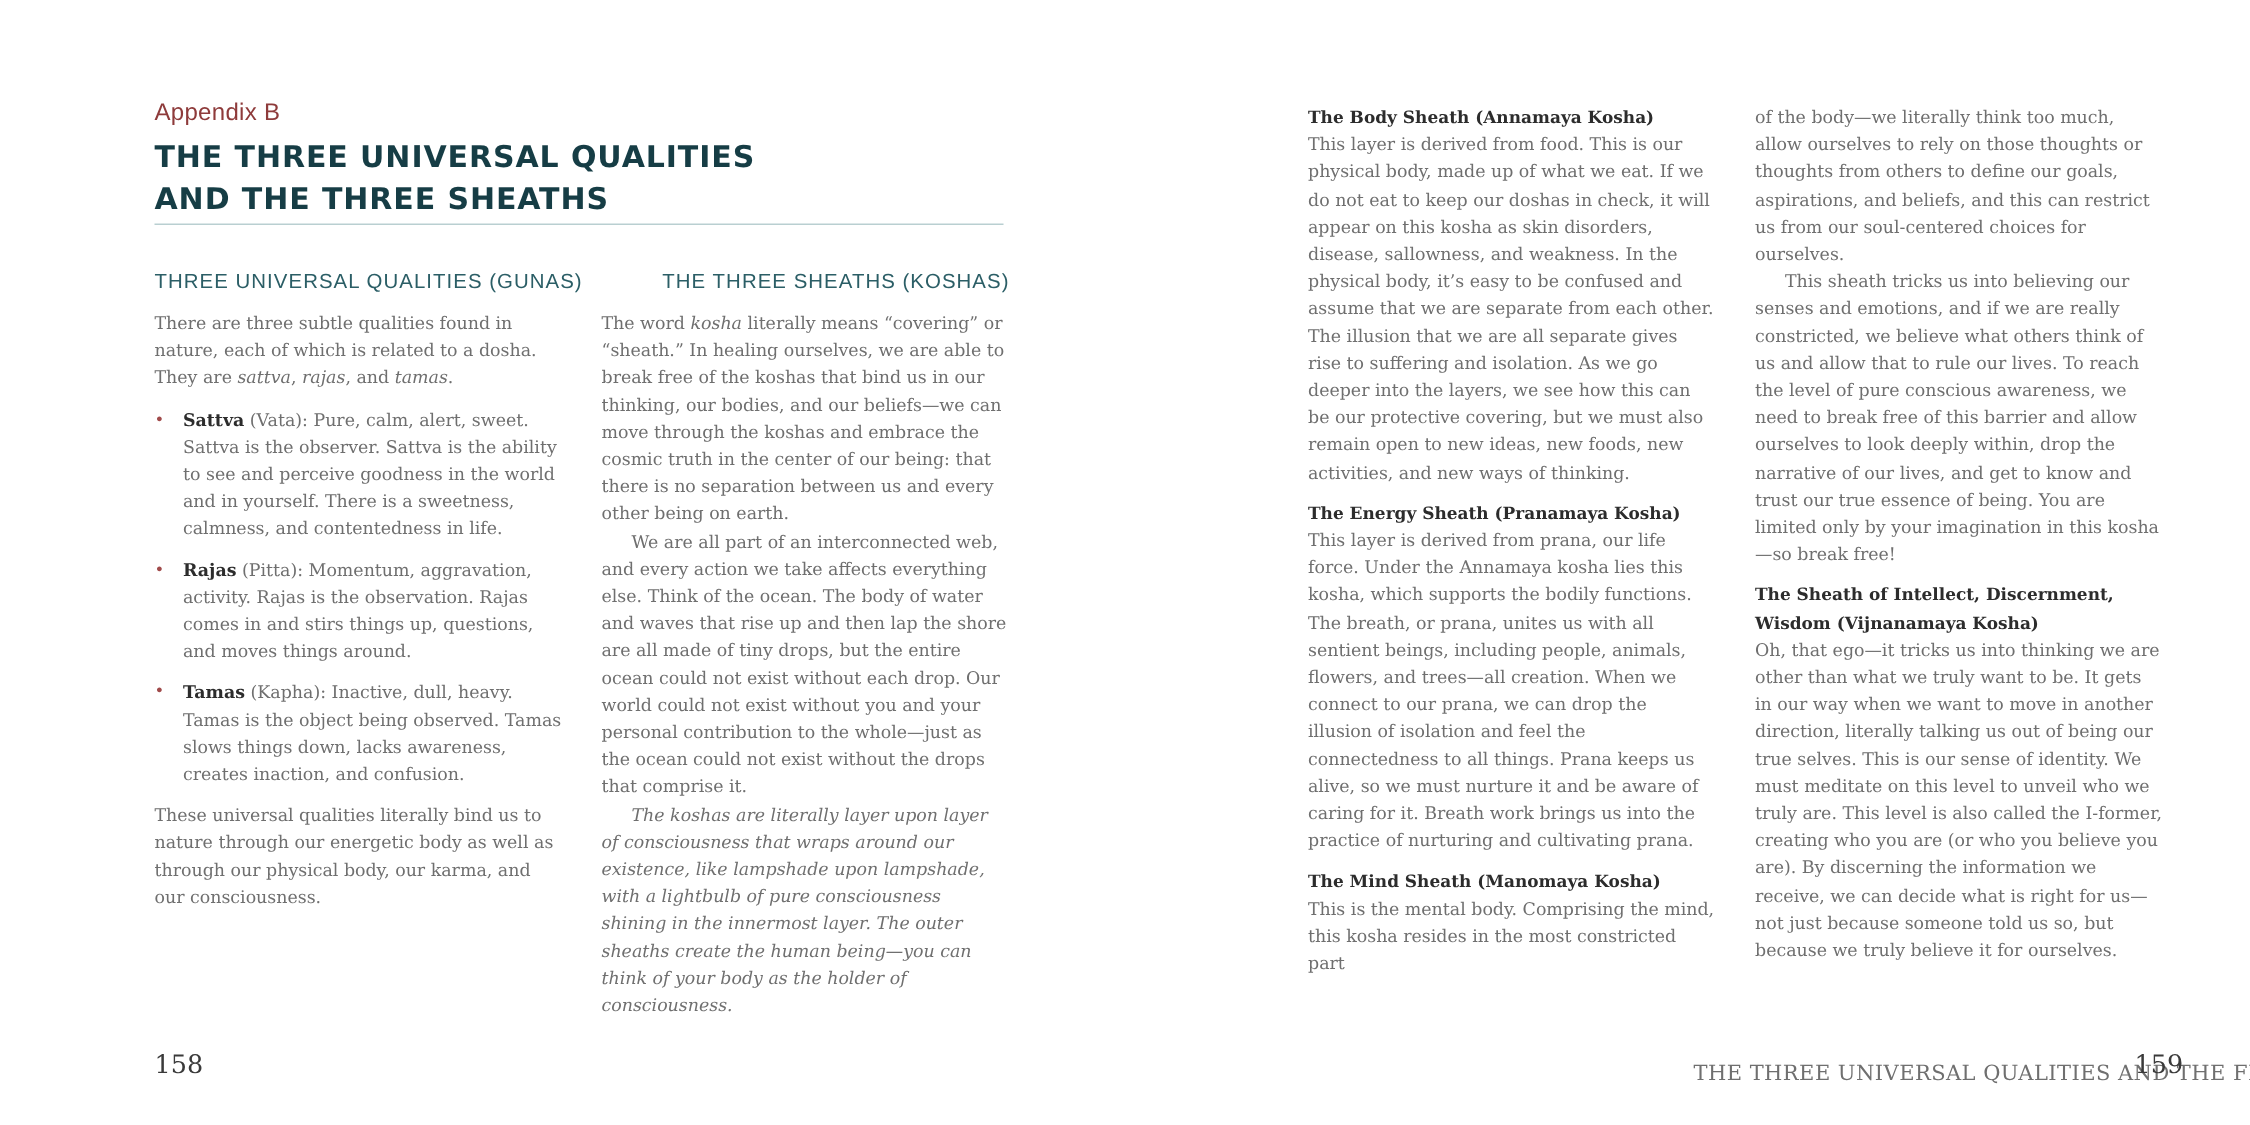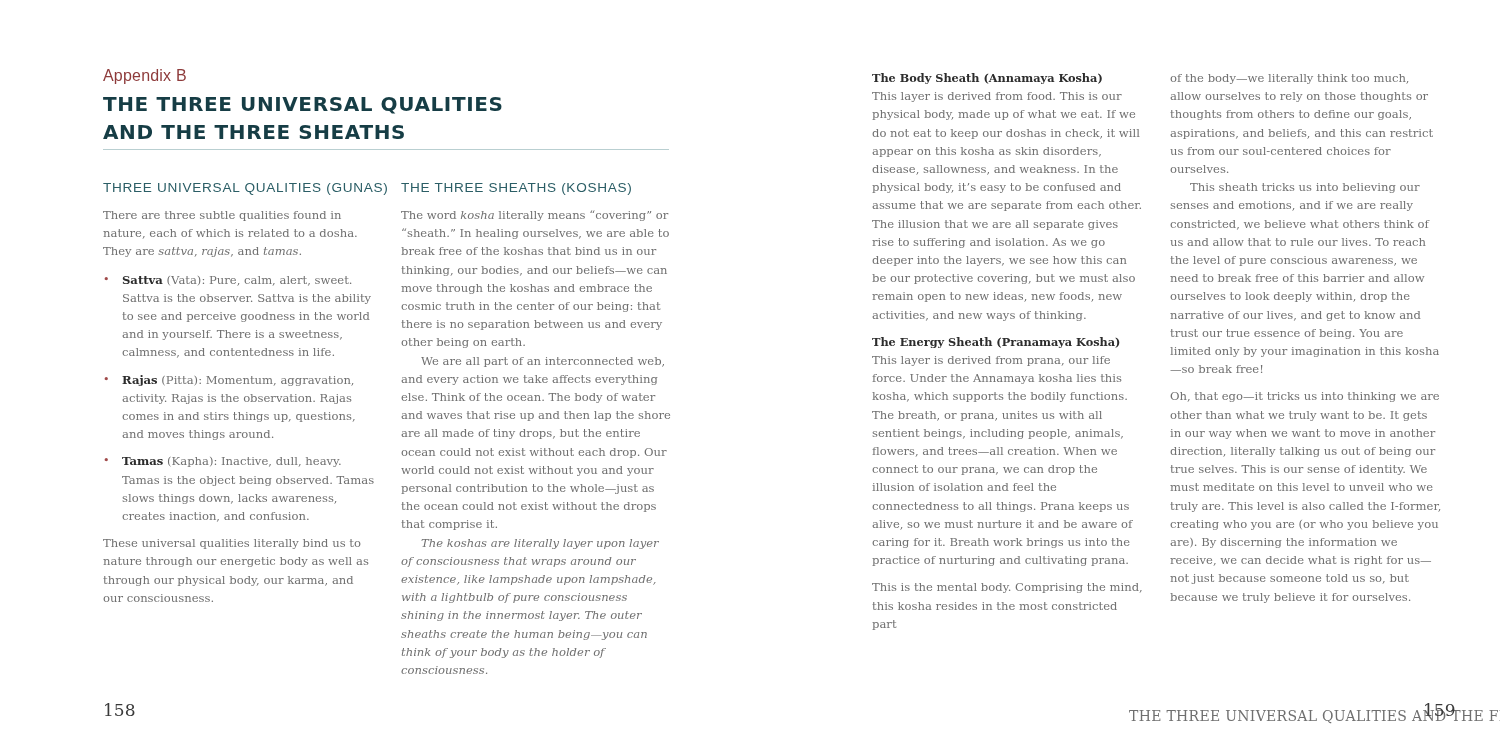--- a/index.html
+++ b/index.html
@@ -25,21 +25,21 @@
     }
     .col { position: absolute; width: 272px; }
     #col-1 { left: 82px; top: 180px; }
     #col-2 { left: 380px; top: 180px; }
     #col-3 { left: 101px; top: 69px; }
     #col-4 { left: 399px; top: 69px; }
 
     .section-heading {
       font-family: "Liberation Sans", sans-serif;
       font-size: 13.6px; color: #2b5e66; letter-spacing: 0.7px;
-      margin: 0 0 11px 0; font-weight: normal; white-space: nowrap;
+      margin: 0 0 11px 0; font-weight: normal; white-space: nowrap; text-align: right;
     }
     .body-text {
       font-family: "DejaVu Serif", serif;
       font-size: 11.6px; line-height: 18.2px; color: #6f6f6f;
       margin: 0;
     }
     .body-text .b { font-weight: bold; color: #2c2c2c; }
     .body-text i { font-style: italic; }
     .indent { text-indent: 20px; }
     .italic-para { font-style: italic; text-indent: 20px; }
@@ -111,29 +111,31 @@
   <div class="col" id="col-3">
     <div class="sub-block">
       <h3 class="sub-heading">The Body Sheath (Annamaya Kosha)</h3>
       <p class="body-text">This layer is derived from food. This is our physical body, made up of what we eat. If we do not eat to keep our doshas in check, it will appear on this kosha as skin disorders, disease, sallowness, and weakness. In the physical body, it’s easy to be confused and assume that we are separate from each other. The illusion that we are all separate gives rise to suffering and isolation. As we go deeper into the layers, we see how this can be our protective covering, but we must also remain open to new ideas, new foods, new activities, and new ways of thinking.</p>
     </div>
     <div class="sub-block">
       <h3 class="sub-heading">The Energy Sheath (Pranamaya Kosha)</h3>
       <p class="body-text">This layer is derived from prana, our life force. Under the Annamaya kosha lies this kosha, which supports the bodily functions. The breath, or prana, unites us with all sentient beings, including people, animals, flowers, and trees—all creation. When we connect to our prana, we can drop the illusion of isolation and feel the connectedness to all things. Prana keeps us alive, so we must nurture it and be aware of caring for it. Breath work brings us into the practice of nurturing and cultivating prana.</p>
     </div>
     <div class="sub-block">
+      <h3 class="sub-heading">The Mind Sheath (Manomaya Kosha)</h3>
       <p class="body-text">This is the mental body. Comprising the mind, this kosha resides in the most constricted part</p>
     </div>
   </div>
 
   <div class="col" id="col-4">
     <div class="sub-block">
       <p class="body-text">of the body—we literally think too much, allow ourselves to rely on those thoughts or thoughts from others to define our goals, aspirations, and beliefs, and this can restrict us from our soul-centered choices for ourselves.</p>
       <p class="body-text indent">This sheath tricks us into believing our senses and emotions, and if we are really constricted, we believe what others think of us and allow that to rule our lives. To reach the level of pure conscious awareness, we need to break free of this barrier and allow ourselves to look deeply within, drop the narrative of our lives, and get to know and trust our true essence of being. You are limited only by your imagination in this kosha—so break free!</p>
     </div>
     <div class="sub-block">
+      <h3 class="sub-heading">The Sheath of Intellect, Discernment, Wisdom (Vijnanamaya Kosha)</h3>
       <p class="body-text">Oh, that ego—it tricks us into thinking we are other than what we truly want to be. It gets in our way when we want to move in another direction, literally talking us out of being our true selves. This is our sense of identity. We must meditate on this level to unveil who we truly are. This level is also called the I-former, creating who you are (or who you believe you are). By discerning the information we receive, we can decide what is right for us—not just because someone told us so, but because we truly believe it for ourselves.</p>
     </div>
   </div>
 
   <div class="running-head">THE THREE UNIVERSAL QUALITIES AND THE FIVE SHEATHS</div>
   <div class="folio" id="folio-right">159</div>
 </div>
 
 </body></html>

